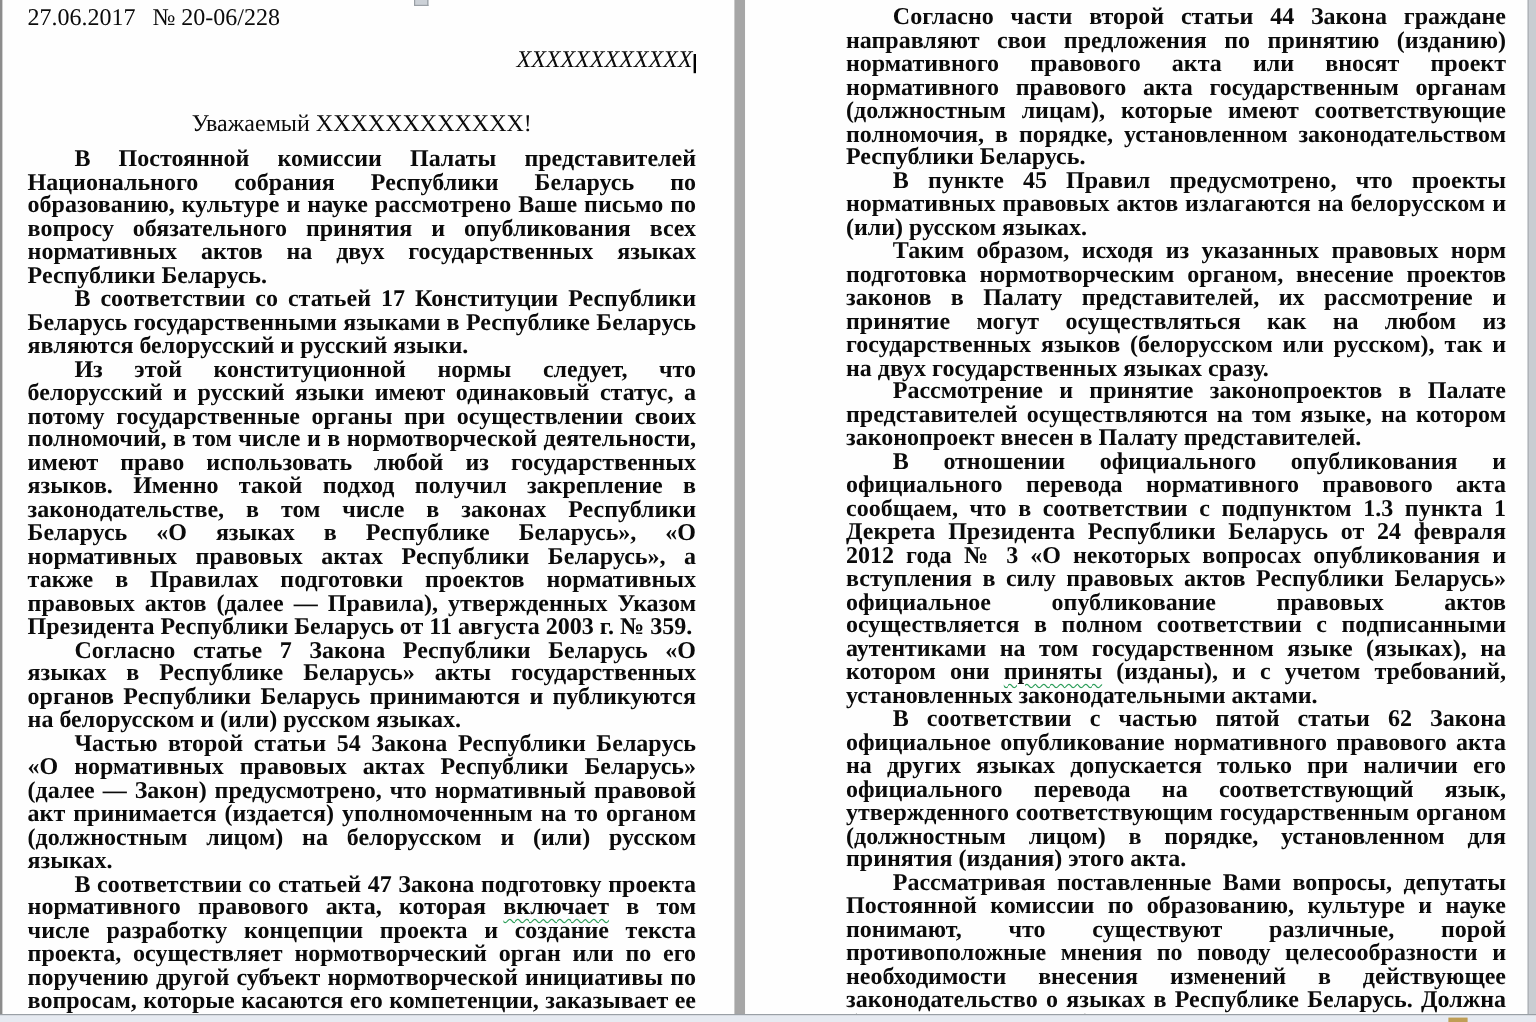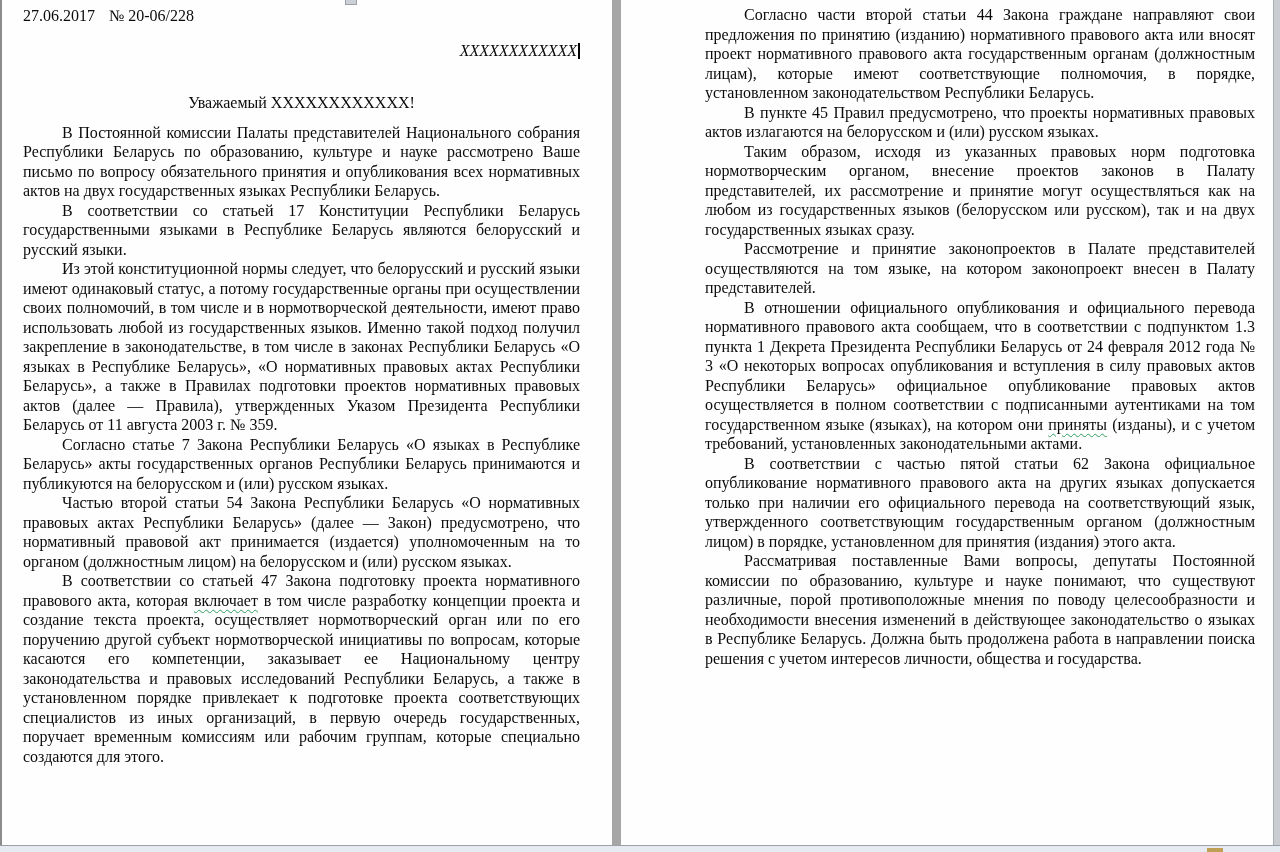--- a/index.html
+++ b/index.html
@@ -15,37 +15,38 @@
     background: #ffffff;
     overflow: hidden;
   }
   
   .page {
     position: absolute;
     top: 0;
     height: 845px;
     background: #fefefe;
     color: #0b0b0b;
-    font-size: 16px;
+    font-size: 20px;
     line-height: 19.5px;
     overflow: hidden;
     box-sizing: border-box;
   }
   .page-left {
     left: 0; width: 612px;
     padding: 6px 32px 0 23px;
   }
   .page-right {
     left: 621px; width: 652px;
     padding: 5px 18px 0 84px;
   }
   .page p {
     margin: 0;
     text-align: justify;
     text-indent: 39px;
+    font-weight: bold;
   }
   .doc-header { text-indent: 0; }
   .doc-header .ref-number { margin-left: 14px; }
   .title-line {
     text-align: right;
     margin-top: 15px;
     white-space: nowrap;
     font-style: italic;
   }
   .salutation {

